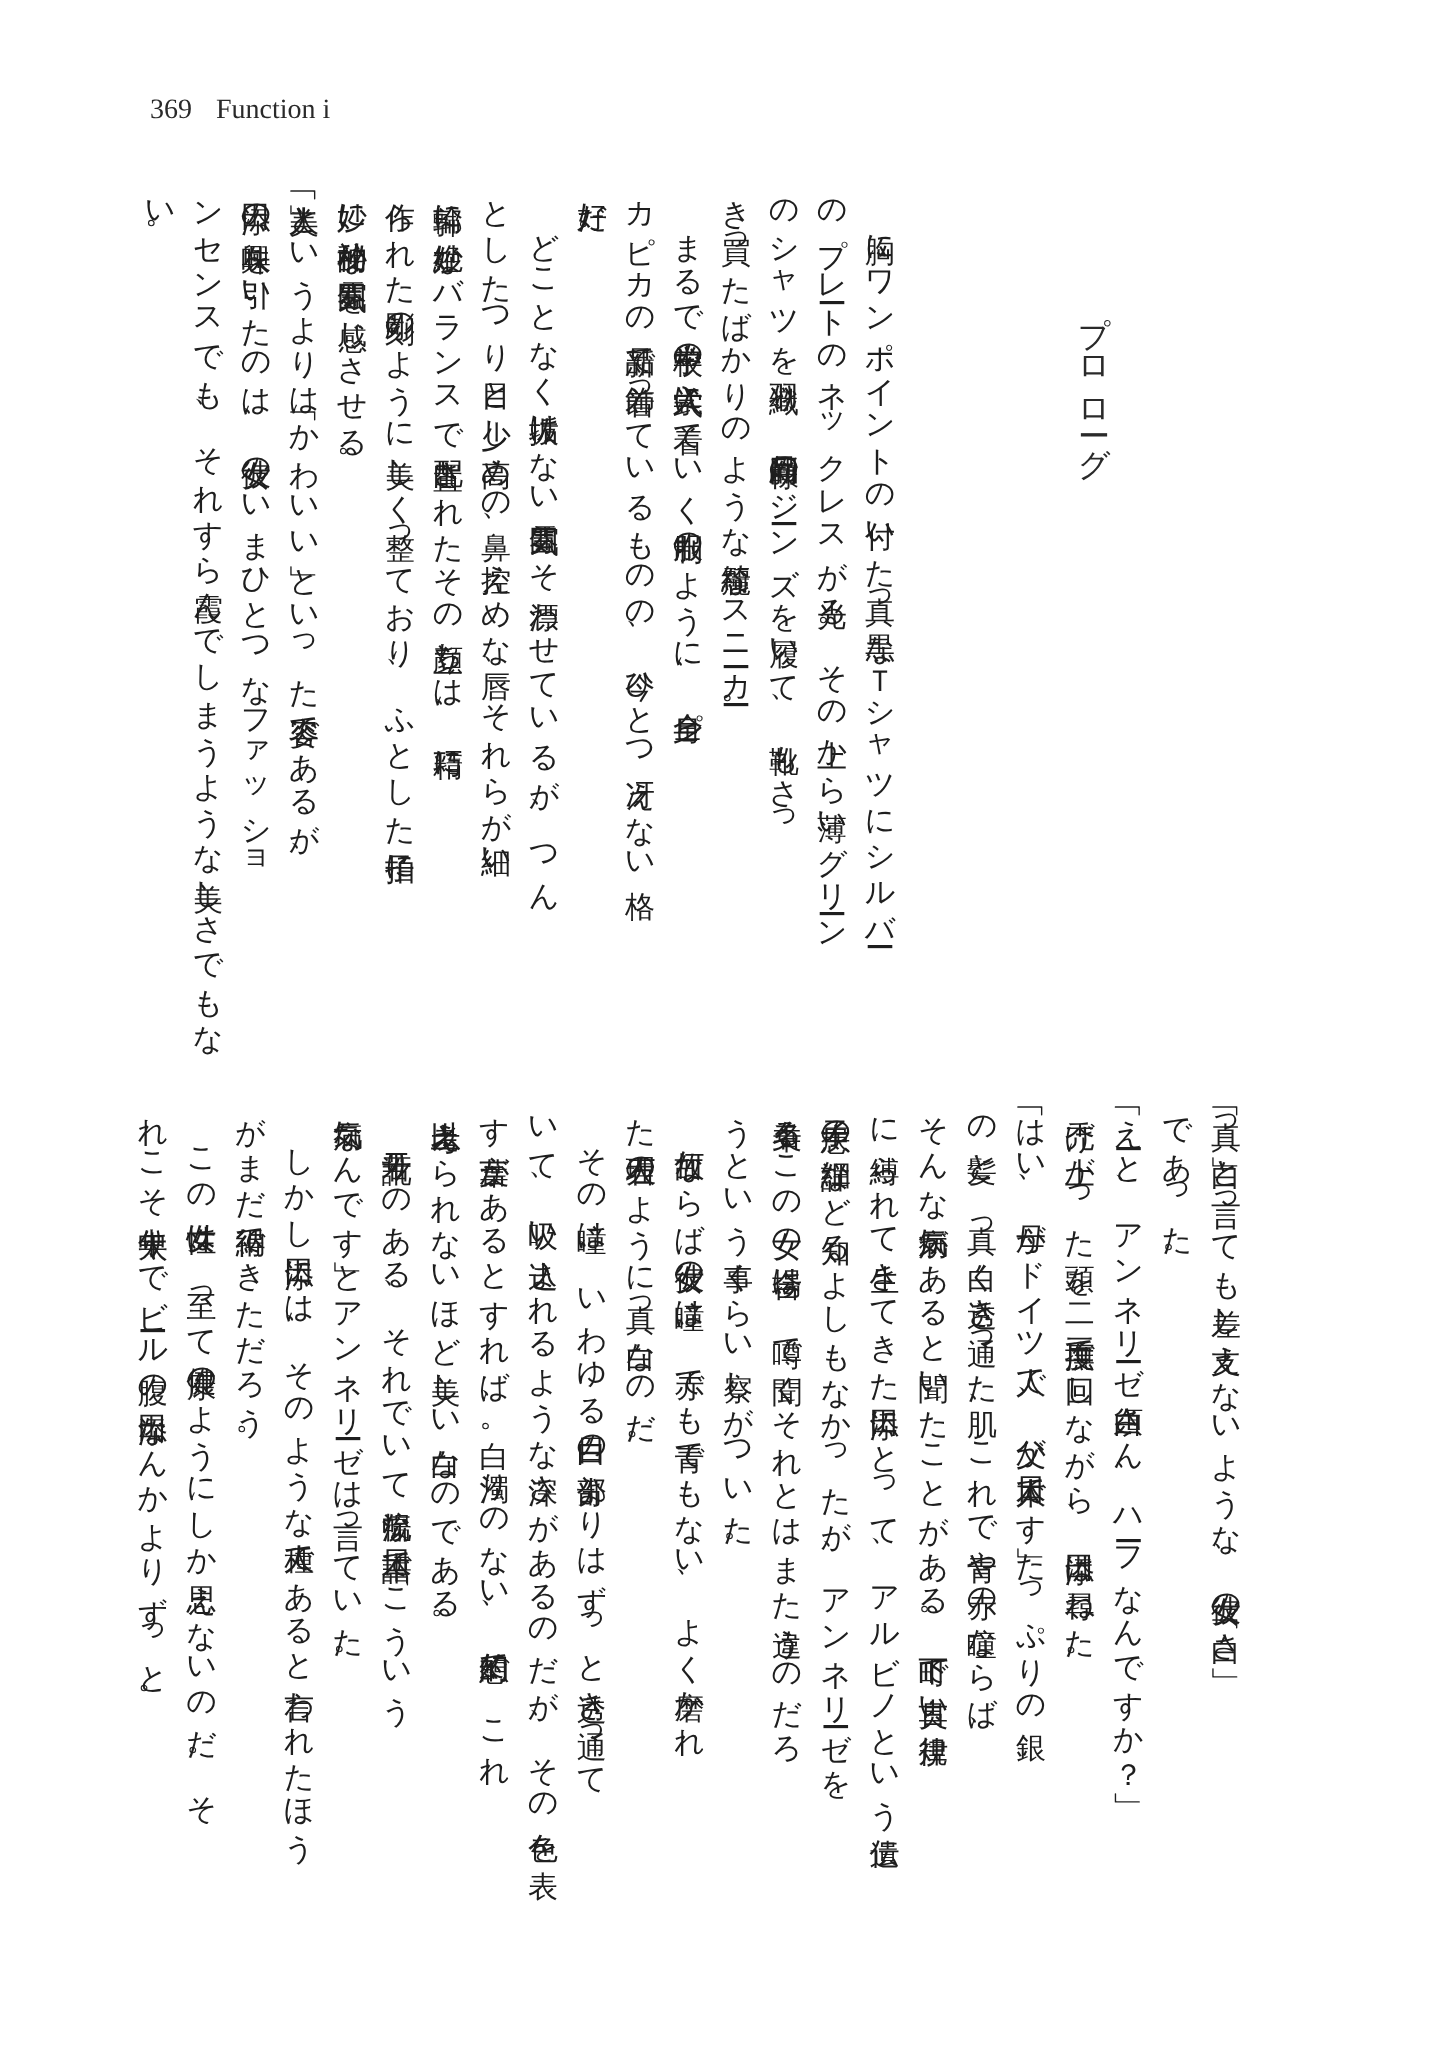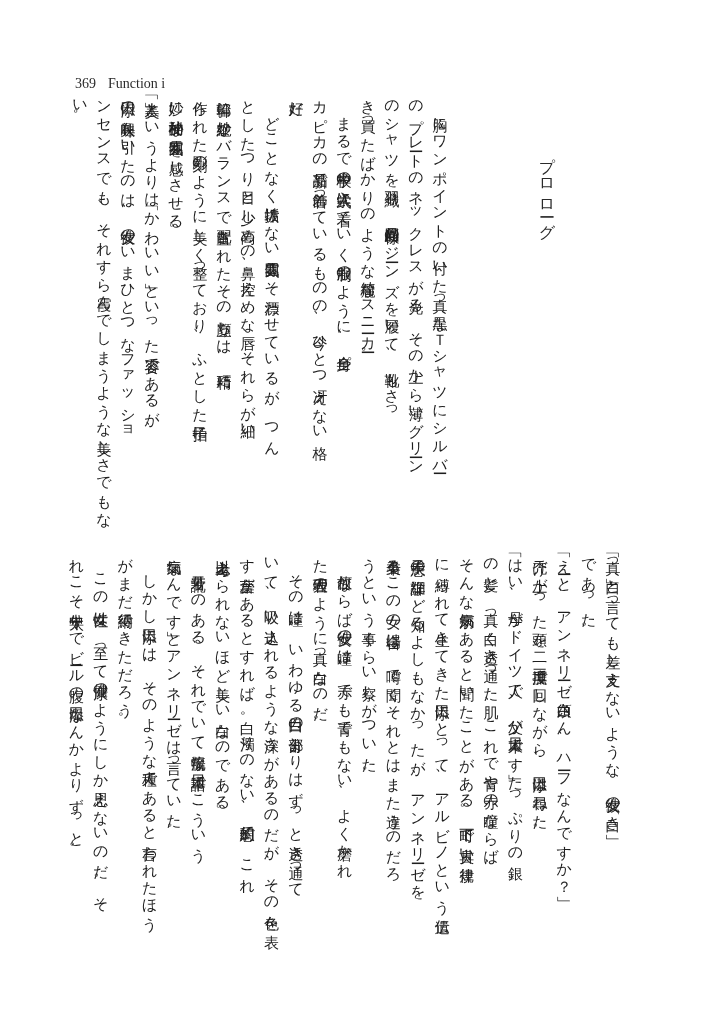--- a/index.html
+++ b/index.html
@@ -14,21 +14,21 @@
     }
     .running-header {
       position: absolute;
       left: 75px;
       top: 48px;
       font-family: "Liberation Serif", "DejaVu Serif", serif;
       font-size: 14px;
       color: #2a2a2a;
       white-space: nowrap;
     }
-    .running-header .pnum { display: inline-block; margin-right: 12px; margin-top: 28px; }
+    .running-header .pnum { display: inline-block; margin-right: 12px; }
     .chapter-title {
       position: absolute;
       left: 536px;
       top: 146px;
       writing-mode: vertical-rl;
       font-size: 16px;
       letter-spacing: 3px;
       line-height: 22px;
       white-space: nowrap;
       color: #2a2a2a;

